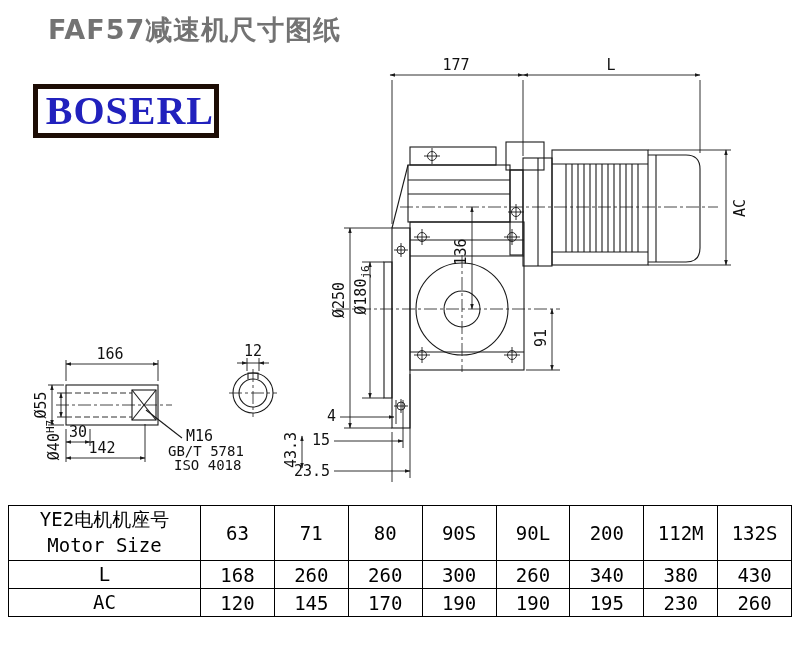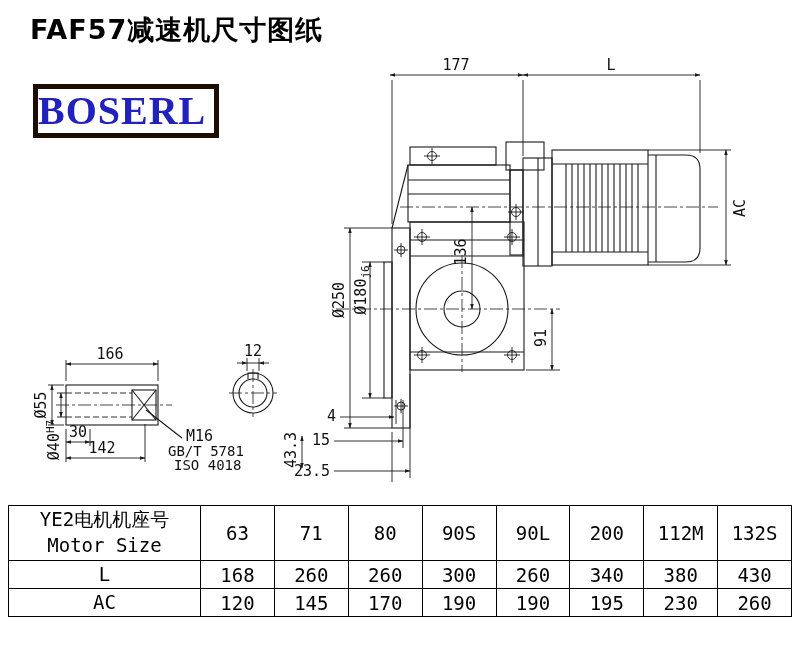--- a/index.html
+++ b/index.html
@@ -1,27 +1,27 @@
 <!DOCTYPE html>
 <html><head>
 <meta charset="utf-8">
 <style>
   html,body{margin:0;padding:0}
   body{
     width:800px;height:646px;position:relative;background:#fff;
     font-family:"DejaVu Sans",sans-serif;overflow:hidden;color:#111;
   }
   .title{
-    position:absolute;left:30px;top:12px;margin:0;
-    font:bold 27px "DejaVu Sans",sans-serif;color:#000000;letter-spacing:1px;
+    position:absolute;left:48px;top:12px;margin:0;
+    font:bold 27px "DejaVu Sans",sans-serif;color:#737373;letter-spacing:1px;
   }
   .logo{
     position:absolute;left:33px;top:84px;width:176px;height:44px;
     border:5px solid #1d0d05;background:#fff;
-    display:flex;align-items:center;justify-content:flex-start;
+    display:flex;align-items:center;justify-content:flex-end;
   }
   .logo span{
     font:bold 40px "Liberation Serif",serif;color:#2121bd;letter-spacing:1px;
     line-height:1;
   }
   svg.drawing{position:absolute;left:0;top:0}
   .s{stroke:#1a1a1a;stroke-width:1.1;fill:none}
   .d{stroke:#1a1a1a;stroke-width:0.9;fill:none}
   .cl{stroke:#1a1a1a;stroke-width:0.8;fill:none;stroke-dasharray:13 3 3 3}
   .hd{stroke:#1a1a1a;stroke-width:0.9;fill:none;stroke-dasharray:6 3}

